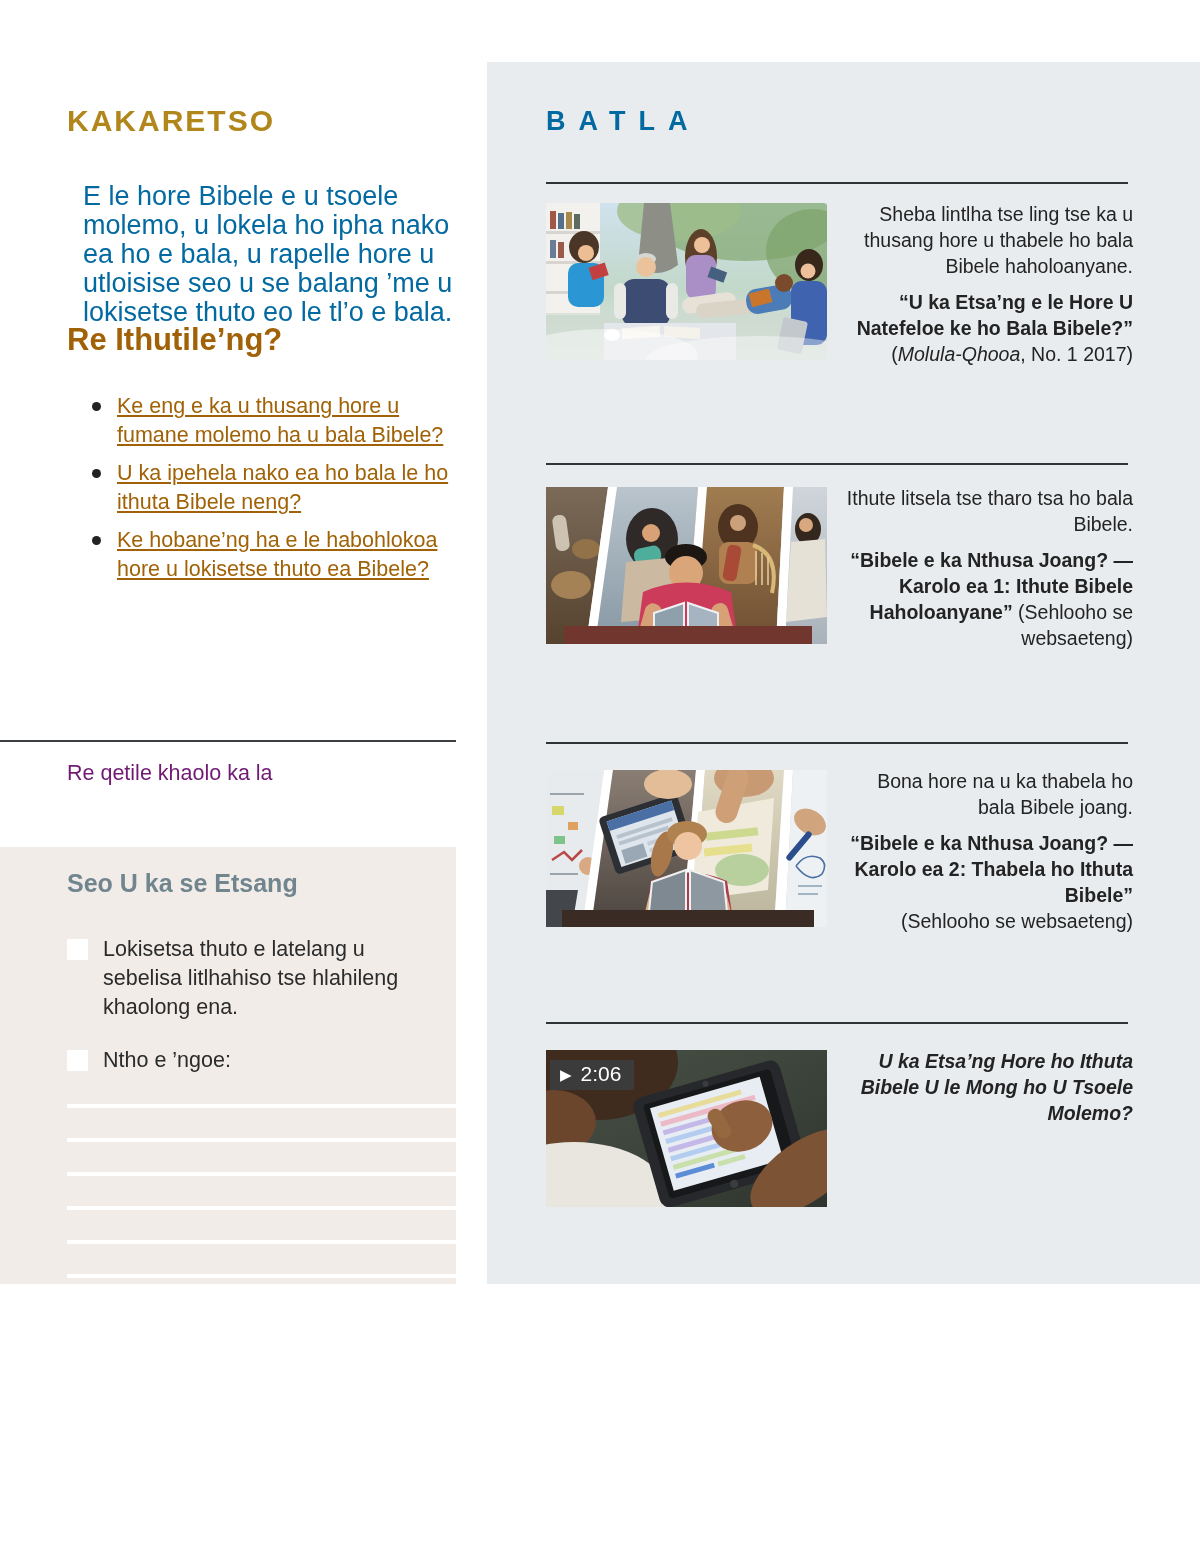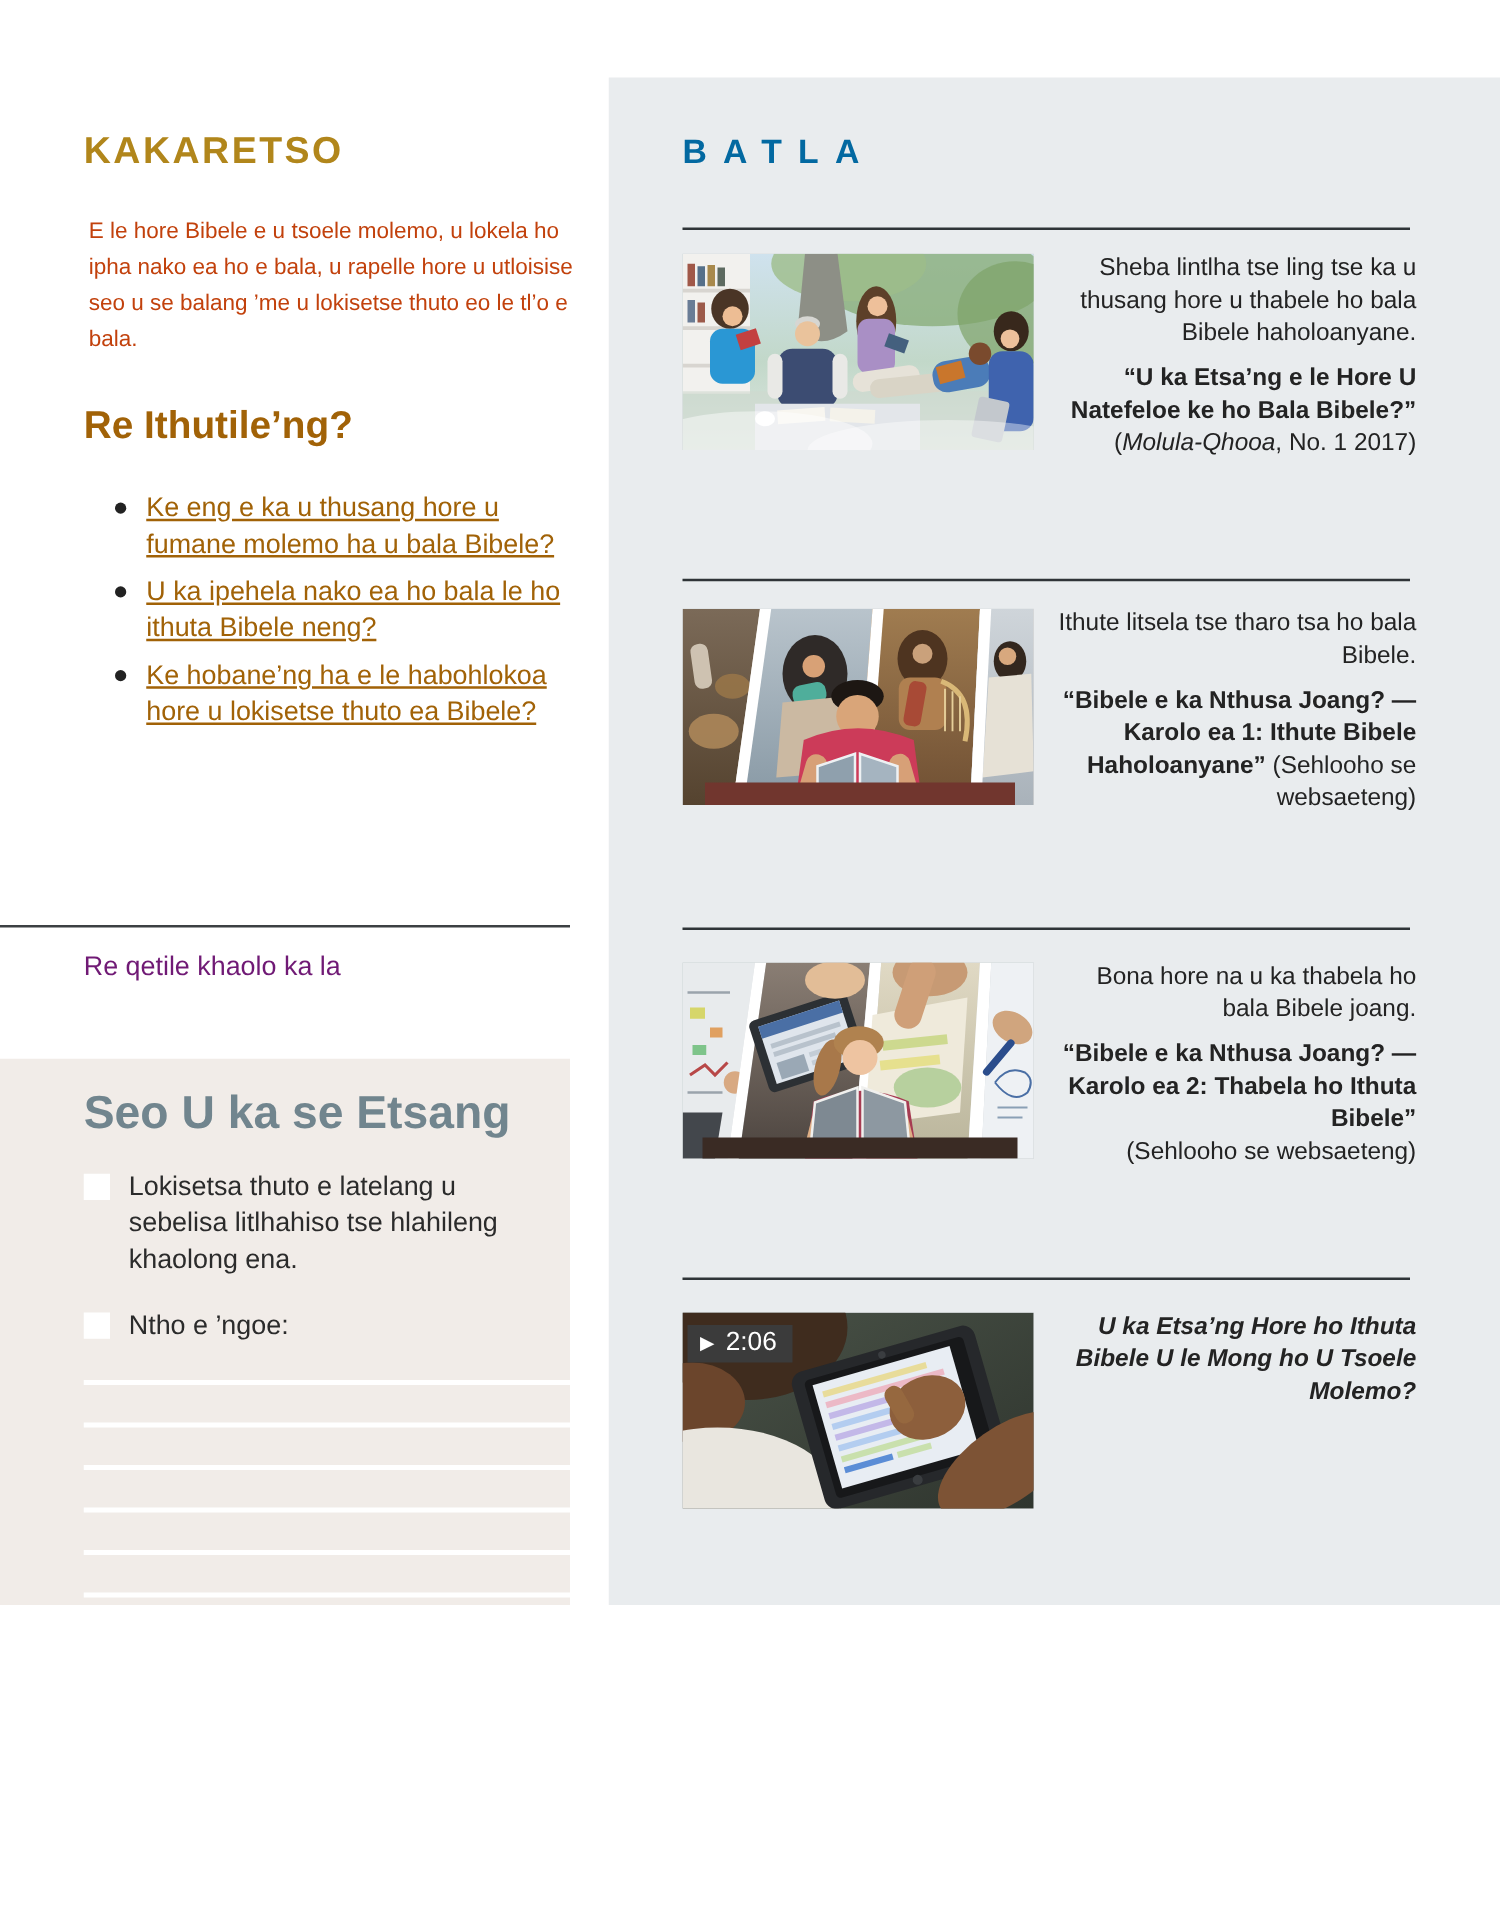--- a/index.html
+++ b/index.html
@@ -2,33 +2,33 @@
 <html><head>
 <meta charset="utf-8">
 <style>
   html,body{margin:0;padding:0;}
   body{font-family:"Liberation Sans", sans-serif; background:#ffffff;}
   .page{position:relative;width:1200px;height:1284px;background:#ffffff;overflow:hidden;}
 
   
   .h-gold{position:absolute;left:67px;top:104px;margin:0;font-size:30px;font-weight:bold;
           letter-spacing:2px;color:#b1861b;}
-  .intro{position:absolute;left:67px;top:166px;width:392px;margin:4px;font-size:18px;
-         line-height:29px;color:#c2410c;}
+  .intro{position:absolute;left:67px;top:166px;width:392px;margin:16px;font-size:27px;
+         line-height:29px;color:#0369a1;}
   .h-slate{position:absolute;left:67px;top:322px;margin:0;font-size:31px;font-weight:bold;color:#a16207;}
   .qlist{position:absolute;left:117px;top:392px;width:352px;margin:0;padding:0;list-style:none;
          font-size:21.5px;line-height:29px;color:#a16207;text-decoration:underline;}
   .qlist li{position:relative;margin:0 0 9px 0;}
   .qlist li::before{content:"";position:absolute;left:-25px;top:10px;width:9px;height:9px;
          border-radius:50%;background:#222;}
   .left-rule{position:absolute;left:0;top:740px;width:456px;height:2px;background:#3c4043;}
   .completed{position:absolute;left:67px;top:761px;margin:0;font-size:21.5px;color:#701a75;}
 
   .todo-box{position:absolute;left:0;top:847px;width:456px;height:496px;background:#f1ece8;}
-  .todo-title{position:absolute;left:67px;top:22px;margin:0;font-size:37px;font-weight:bold;color:#71858e;}
+  .todo-title{position:absolute;left:67px;top:22px;margin:0;font-size:25px;font-weight:bold;color:#71858e;}
   .todo-row{position:absolute;left:67px;width:360px;}
   .todo-check{position:absolute;left:0;top:4px;width:21px;height:21px;background:#ffffff;}
   .todo-text{display:block;margin:0 0 0 36px;font-size:21.5px;line-height:29px;color:#2b2b2b;}
   .write-line{position:absolute;left:67px;width:389px;height:4px;background:#ffffff;}
 
   
   .gray-panel{position:absolute;left:487px;top:62px;width:713px;height:1281px;background:#e9ecee;}
   .batla{position:absolute;left:546px;top:106px;margin:0;font-size:27px;font-weight:bold;
          letter-spacing:13px;color:#0369a1;}
   .batla-item{position:absolute;left:546px;width:582px;}

